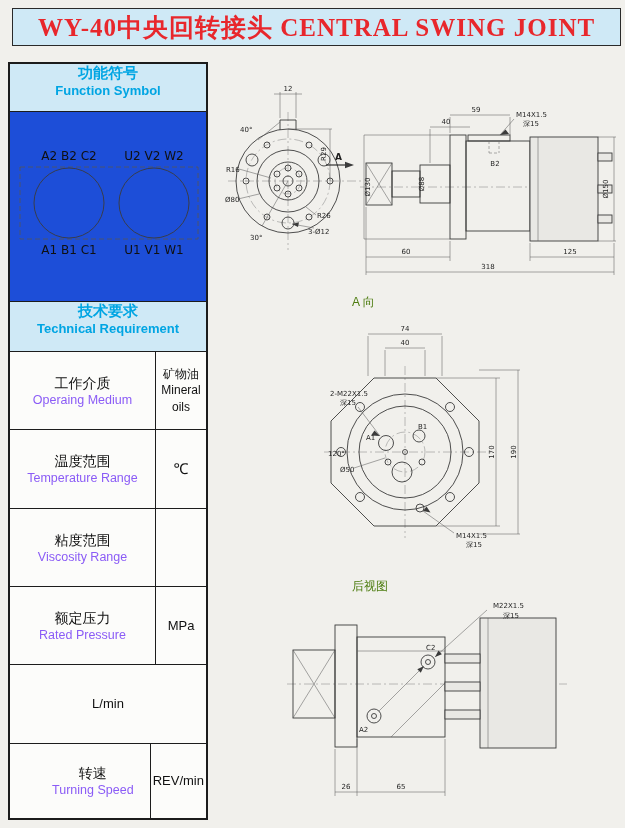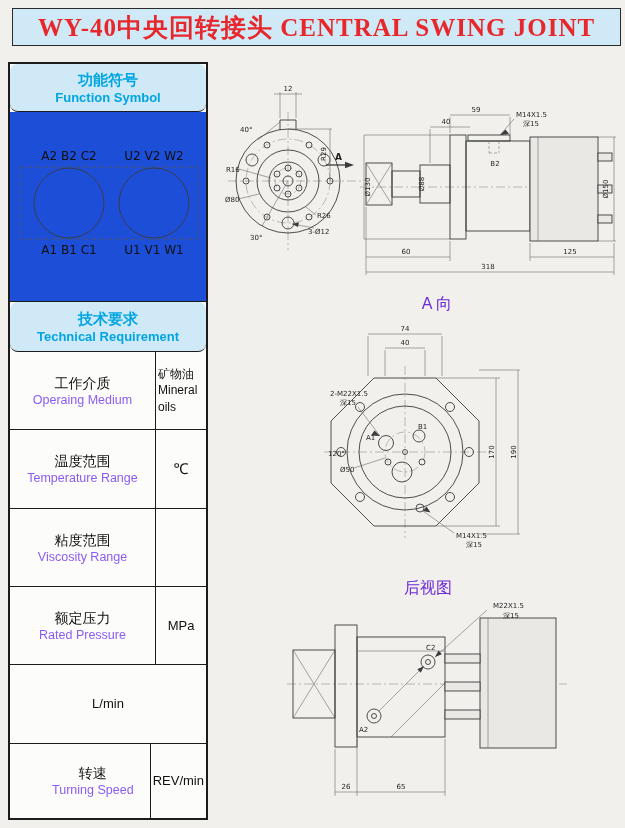--- a/index.html
+++ b/index.html
@@ -1,31 +1,31 @@
 <!DOCTYPE html>
 <html><head>
 <meta charset="utf-8">
 <style>
   html,body{margin:0;padding:0;}
   *{box-sizing:border-box;}
   body{width:625px;height:828px;position:relative;background:#f1f0ec;font-family:"Liberation Sans",sans-serif;overflow:hidden;}
   .title-bar{position:absolute;left:12px;top:8px;width:609px;height:38px;background:#cfe9f6;border:1px solid #2a2a2a;display:flex;align-items:center;justify-content:center;}
   .title-bar span{font-family:"Liberation Serif",serif;font-size:25px;font-weight:700;color:#e8272c;letter-spacing:1px;white-space:nowrap;}
   .spec-table{position:absolute;left:8px;top:62px;width:200px;height:758px;border:2px solid #1c1c1c;background:#fcfcfa;display:flex;flex-direction:column;}
-  .th{background:#cfe9f6;border-bottom:1px solid #1c1c1c;display:flex;flex-direction:column;align-items:center;justify-content:center;color:#00a5e3;border-radius:8px;}
+  .th{background:#cfe9f6;border-bottom:1px solid #1c1c1c;display:flex;flex-direction:column;align-items:center;color:#00a5e3;}
   .th .zh{font-size:15px;font-weight:700;}
   .th .en{font-size:13px;font-weight:700;}
   .sym-cell{border-bottom:1px solid #1c1c1c;background:#1d4ed8;}
   .spec-row{display:flex;border-bottom:1px solid #1c1c1c;}
   .spec-row.last{border-bottom:none;padding-left:26px;}
   .spec-label{width:146px;border-right:1px solid #1c1c1c;display:flex;flex-direction:column;align-items:center;justify-content:center;text-align:center;}
   .spec-label .zh{font-size:14px;color:#111;}
   .spec-label .en{font-size:12.5px;color:#8b5cf6;}
-  .spec-value{flex:1;display:flex;align-items:center;justify-content:center;font-size:12px;color:#111;white-space:pre-line;line-height:1.35;padding:0 2px;}
-  .caption{position:absolute;width:100px;text-align:right;font-size:16px;color:#6d28d9;}
+  .spec-value{flex:1;display:flex;align-items:center;justify-content:center;font-size:12px;color:#111;text-align:center;white-space:pre-line;line-height:1.35;padding:0 2px;}
+  .caption{position:absolute;width:100px;text-align:left;font-size:12px;color:#4d7c0f;}
   .dwg{position:absolute;}
   .ln{fill:none;stroke:#3b3b3b;stroke-width:0.9;}
   .lnf{fill:#e9e8e4;stroke:#3b3b3b;stroke-width:0.9;}
   .thin{fill:none;stroke:#606060;stroke-width:0.55;}
   .cl{fill:none;stroke:#8a8a8a;stroke-width:0.55;stroke-dasharray:9 3 2 3;}
   .hid{fill:none;stroke:#6a6a6a;stroke-width:0.55;stroke-dasharray:3 2;}
   .arr{fill:#3b3b3b;stroke:none;}
   svg text{font-family:"DejaVu Sans",sans-serif;fill:#1f1f1f;}
   .dt{font-size:7px;}
   .av{font-size:9px;font-weight:bold;}

